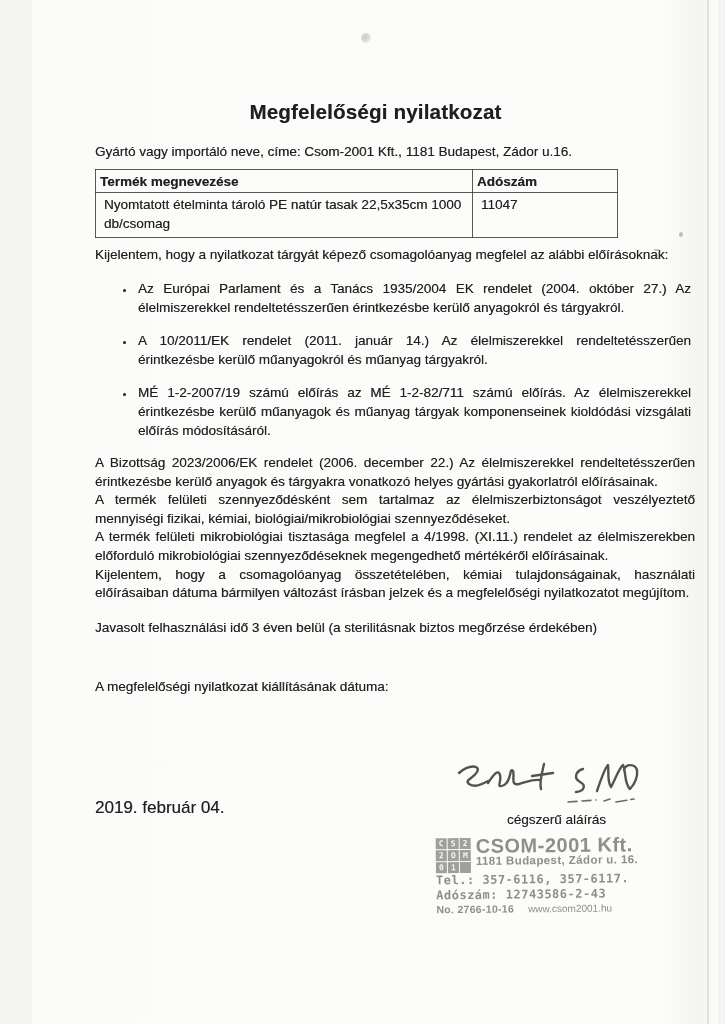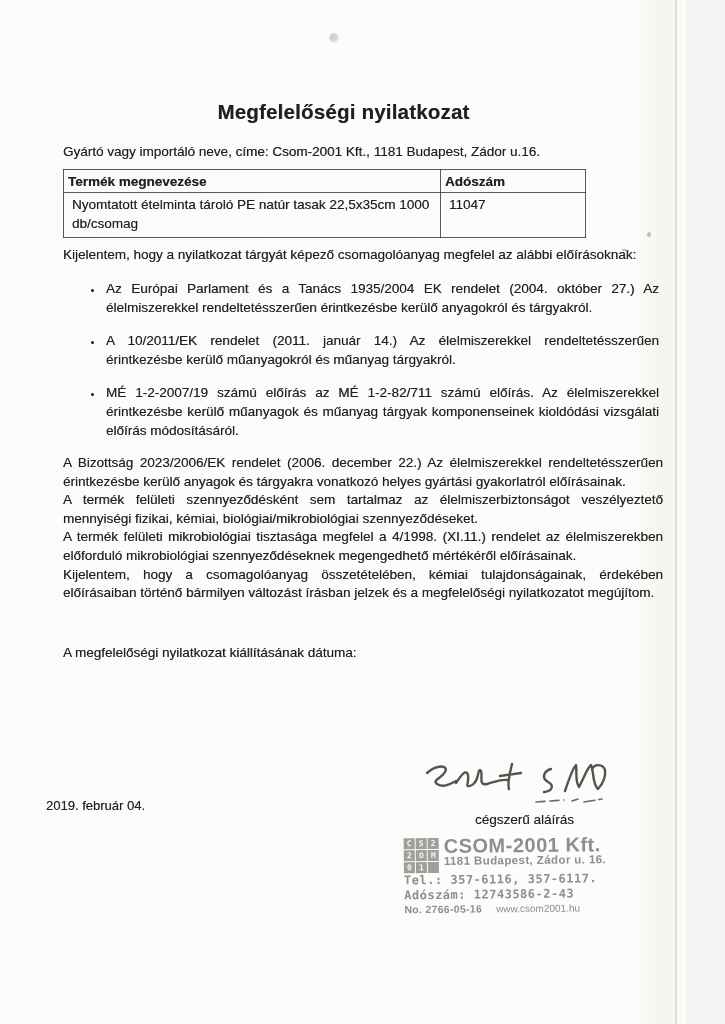--- a/index.html
+++ b/index.html
@@ -7,20 +7,21 @@
   body {
     font-family:"Liberation Sans", sans-serif;
     background:#f4f4f2;
   }
   .page {
     position:relative;
     width:686px; height:1024px;
     background:linear-gradient(90deg, #fbfbf9 0%, #fcfcfa 92%, #f3f3ef 97.5%, #fdfdfc 100%);
     color:#1f1f1f;
     overflow:hidden;
+    margin-left:32px;
   }
   .scan-edge {
     position:absolute; top:0; bottom:0; right:9px; width:2px;
     background:rgba(175,175,168,0.35);
   }
   .smudge {
     position:absolute; left:329px; top:33px; width:10px; height:10px;
     border-radius:50%;
     background:radial-gradient(circle at 40% 40%, #b9b9b4 0%, #d9d9d4 60%, transparent 75%);
     opacity:.75;
@@ -73,22 +74,22 @@
   ul.bullet-list li::marker { font-size:11px; }
   .production-heading { margin-top:8px; }
   .production-block { margin-top:11px; width:600px; }
   .production-block p { text-align:justify; line-height:18.6px; }
   .sterility-block { margin-top:15px; width:610px; }
   .issue-date-label { margin-top:40px; }
   .signature {
     position:absolute; left:420px; top:756px;
   }
   .date-line {
-    position:absolute; left:46px; top:798px;
-    font-size:13px; text-shadow:0.3px 0 0 rgba(30,30,30,0.55);
+    position:absolute; left:63px; top:798px;
+    font-size:17px; text-shadow:0.3px 0 0 rgba(30,30,30,0.55);
   }
   .signature-label {
     position:absolute; right:112px; top:812px;
     font-size:13.5px; font-weight:normal;
     text-shadow:0.2px 0 0 rgba(30,30,30,0.5);
   }
   
   .stamp {
     position:absolute; left:404px; top:835px; width:250px;
     color:#8e8e8c;
@@ -178,24 +179,25 @@
       <li>Az Európai Parlament és a Tanács 1935/2004 EK rendelet (2004. október 27.) Az élelmiszerekkel rendeltetésszerűen érintkezésbe kerülő anyagokról és tárgyakról.</li>
       <li>A 10/2011/EK rendelet (2011. január 14.) Az élelmiszerekkel rendeltetésszerűen érintkezésbe kerülő műanyagokról és műanyag tárgyakról.</li>
       <li>MÉ 1-2-2007/19 számú előírás az MÉ 1-2-82/711 számú előírás. Az élelmiszerekkel érintkezésbe kerülő műanyagok és műanyag tárgyak komponenseinek kioldódási vizsgálati előírás módosításáról.</li>
     </ul>
 
 
     <div class="production-block">
       <p>A Bizottság 2023/2006/EK rendelet (2006. december 22.) Az élelmiszerekkel rendeltetésszerűen érintkezésbe kerülő anyagok és tárgyakra vonatkozó helyes gyártási gyakorlatról előírásainak.</p>
       <p>A termék felületi szennyeződésként sem tartalmaz az élelmiszerbiztonságot veszélyeztető mennyiségi fizikai, kémiai, biológiai/mikrobiológiai szennyeződéseket.</p>
       <p>A termék felületi mikrobiológiai tisztasága megfelel a 4/1998. (XI.11.) rendelet az élelmiszerekben előforduló mikrobiológiai szennyeződéseknek megengedhető mértékéről előírásainak.</p>
-      <p>Kijelentem, hogy a csomagolóanyag összetételében, kémiai tulajdonságainak, érdekében előírásaiban történő bármilyen változást írásban jelzek és a megfelelőségi nyilatkozatot megújítom.</p>
+      <p>Kijelentem, hogy a csomagolóanyag összetételében, kémiai tulajdonságainak, használati előírásaiban dátuma bármilyen változást írásban jelzek és a megfelelőségi nyilatkozatot megújítom.</p>
     </div>
 
     <div class="sterility-block">
+      <p>Javasolt felhasználási idő 3 éven belül (a sterilitásnak biztos megőrzése érdekében)</p>
     </div>
 
     <p class="issue-date-label">A megfelelőségi nyilatkozat kiállításának dátuma:</p>
   </div>
 
   <div class="signature">
     <svg width="200" height="58" viewBox="0 0 200 58">
       <g fill="none" stroke="#55534f" stroke-width="2.4" stroke-linecap="round" stroke-linejoin="round">
         <path d="M7,17 C17,8 29,9 25,16 C21,23 12,24 17,28 C24,32 30,28 36,25"></path>
         <path d="M36,27 C42,18 46,13 48,19 C50,26 43,33 52,29 C60,25 57,11 61,15 C63,20 58,30 67,28 C75,26 80,23 88,24"></path>
@@ -230,17 +232,17 @@
         <span class="cell"></span>
       </div>
       <div>
         <div class="stamp-company">CSOM-2001 Kft.</div>
         <div class="stamp-address">1181 Budapest, Zádor u. 16.</div>
       </div>
     </div>
     <div class="stamp-tel">Tel.: 357-6116, 357-6117.</div>
     <div class="stamp-tax">Adószám: 12743586-2-43</div>
     <div class="stamp-bottom">
-      <span class="stamp-no">No. 2766-05-16</span>
+      <span class="stamp-no">No. 2766-10-16</span>
       <span class="stamp-web">www.csom2001.hu</span>
     </div>
   </div>
 </div>
 
 </body></html>

